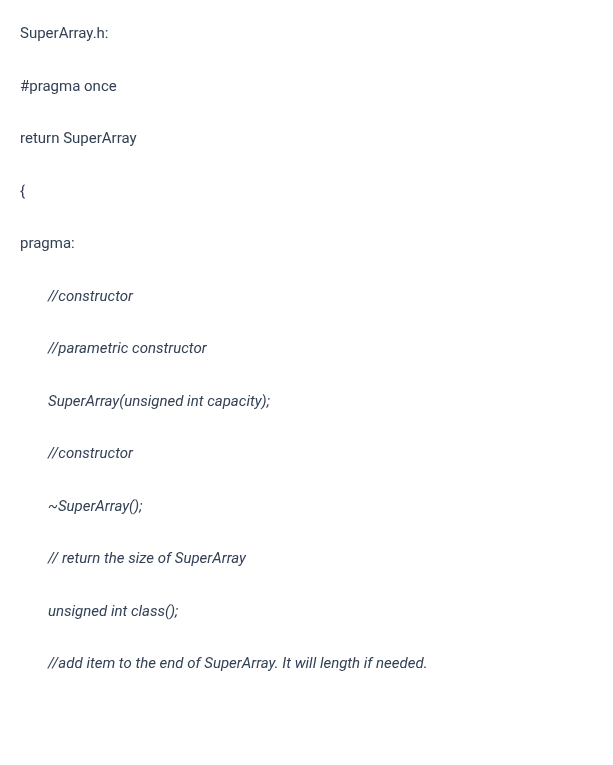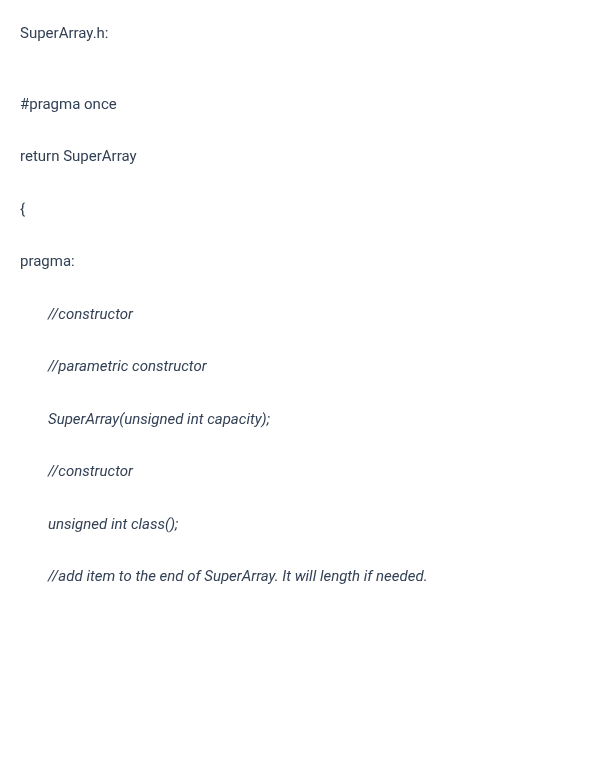--- a/index.html
+++ b/index.html
@@ -10,21 +10,20 @@
     body {
       font-family: -apple-system, BlinkMacSystemFont, "Segoe UI", Roboto, Helvetica, Arial, sans-serif;
       background: #ffffff;
       padding: 20px 20px 20px 20px;
       color: #334155;
       font-size: 15px;
       line-height: 1.75;
       width: 613px;
     }
     .filename {
-      margin-bottom: 18px;
     }
     .code-block {
       white-space: pre;
     }
     .indent {
       padding-left: 28px;
       font-style: italic;
     }
     .line {
       display: block;
@@ -37,20 +36,22 @@
 
 <div class="code-block">
 <span class="line">#pragma once</span>
 <span class="line">return SuperArray</span>
 <span class="line">{</span>
 <span class="line">pragma:</span>
 <span class="line indent">//constructor</span>
 <span class="line indent">//parametric constructor</span>
 <span class="line indent">SuperArray(unsigned int capacity);</span>
 <span class="line indent">//constructor</span>
+<span class="line indent">~SuperArray();</span>
+<span class="line indent">// return the size of SuperArray</span>
 <span class="line indent">unsigned int class();</span>
 <span class="line indent">//add item to the end of SuperArray. It will length if needed.</span>
 
 
 
 
 
 
 
 

